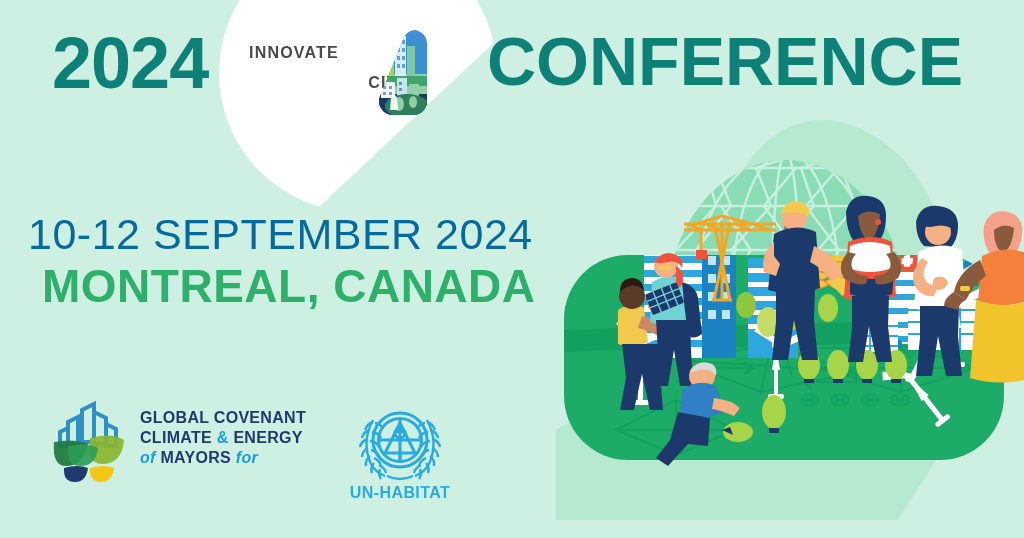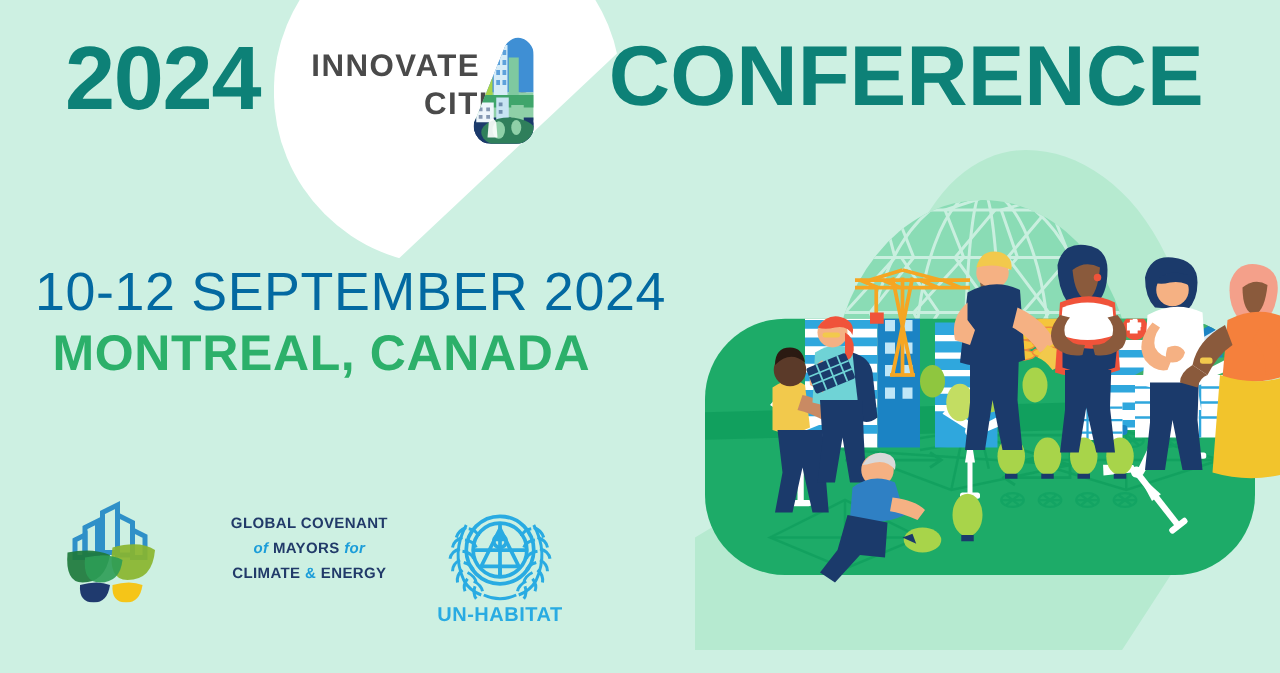--- a/index.html
+++ b/index.html
@@ -29,45 +29,45 @@
   }
   .conference{
     position:absolute;left:487px;top:27px;
     font-size:68px;font-weight:bold;color:#0d8177;letter-spacing:0px;
     line-height:1;
   }
 
   
   .ic-lockup{position:absolute;left:249px;top:38px;width:180px;height:76px;}
   .ic-word{
-    font-size:25px;font-weight:bold;color:#4a4a4a;letter-spacing:1.2px;
+    font-size:16px;font-weight:bold;color:#4a4a4a;letter-spacing:1.2px;
     line-height:30px;text-align:left;font-family:"Liberation Sans",sans-serif;
   }
   .ic-word.two{text-align:right;padding-right:2px;}
   .ic-four{position:absolute;left:355px;top:28px;width:72px;height:100px;}
 
   
   .dateline{
     position:absolute;left:28px;top:213px;
     font-size:43px;font-weight:500;color:#0369a1;letter-spacing:0.5px;
     line-height:1;
   }
   .cityline{
     position:absolute;left:42px;top:263px;
-    font-size:40px;font-weight:bold;color:#2cb06a;letter-spacing:0.5px;
+    font-size:46px;font-weight:bold;color:#2cb06a;letter-spacing:0.5px;
     line-height:1;
   }
 
   
   .gcom{position:absolute;left:48px;top:398px;width:262px;height:84px;}
   .gcom-mark{position:absolute;left:0;top:0;width:82px;height:84px;}
   .gcom-text{position:absolute;left:92px;top:10px;width:215px;}
   .gcom-line{
-    color:#213a69;font-weight:bold;font-size:12px;letter-spacing:0.3px;
-    line-height:20px;white-space:nowrap;text-align:center;
+    color:#213a69;font-weight:bold;font-size:16px;letter-spacing:0.3px;
+    line-height:20px;white-space:nowrap;
   }
   .gcom-it{color:#1b9dd9;font-style:italic;font-weight:bold;}
   .gcom-amp{color:#1b9dd9;font-weight:bold;}
 
   
   .unh{position:absolute;left:344px;top:406px;width:112px;height:100px;}
   .unh-mark{position:absolute;left:3px;top:0;width:106px;height:76px;}
   .unh-text{
     position:absolute;left:0;top:78px;width:112px;text-align:center;
     color:#29abe2;font-weight:bold;font-size:16px;letter-spacing:0.4px;
@@ -540,28 +540,28 @@
         <path d="M42 40 q22 -6 34 2 q-2 24 -22 24 q-16 0 -12 -26 z" fill="#8ab52e" opacity="0.92"></path>
         <path d="M20 48 q20 -4 30 2 q-2 18 -18 18 q-14 0 -12 -20 z" fill="#2c9c55" opacity="0.9"></path>
 
         <path d="M16 70 q14 -4 24 0 q-2 14 -13 14 q-12 0 -11 -14 z" fill="#1f3a6e"></path>
         <path d="M42 70 q14 -4 24 0 q-2 14 -13 14 q-12 0 -11 -14 z" fill="#f5c518"></path>
       </svg>
     </div>
     <div class="gcom-text">
       <div class="gcom-line">GLOBAL COVENANT</div>
       <div class="gcom-line">
+        <span>CLIMATE</span>
+        <span class="gcom-amp">&amp;</span>
+        <span>ENERGY</span>
+      </div>
+      <div class="gcom-line">
         <span class="gcom-it">of</span>
         <span>MAYORS</span>
         <span class="gcom-it">for</span>
-      </div>
-      <div class="gcom-line">
-        <span>CLIMATE</span>
-        <span class="gcom-amp">&amp;</span>
-        <span>ENERGY</span>
       </div>
     </div>
   </div>
 
   <div class="unh">
     <div class="unh-mark">
       <svg width="106" height="76" viewBox="0 0 106 76" xmlns="http://www.w3.org/2000/svg">
         <g stroke="#29abe2" fill="none" stroke-width="3">
           <circle cx="53" cy="34" r="27"></circle>
           <circle cx="53" cy="34" r="21.5"></circle>

